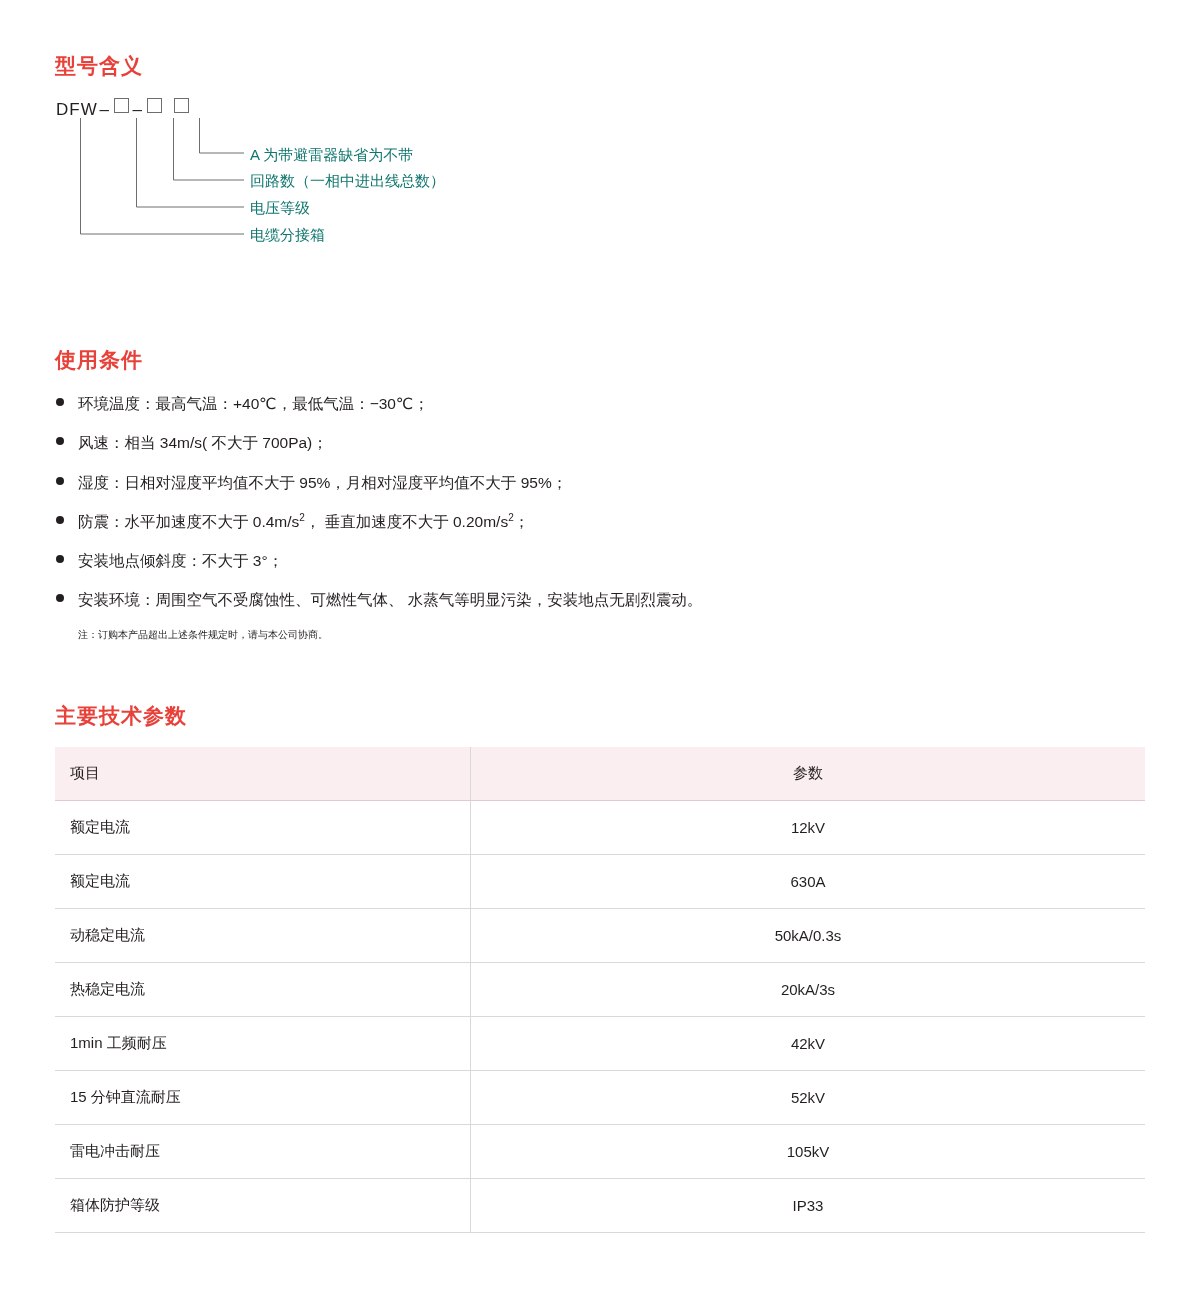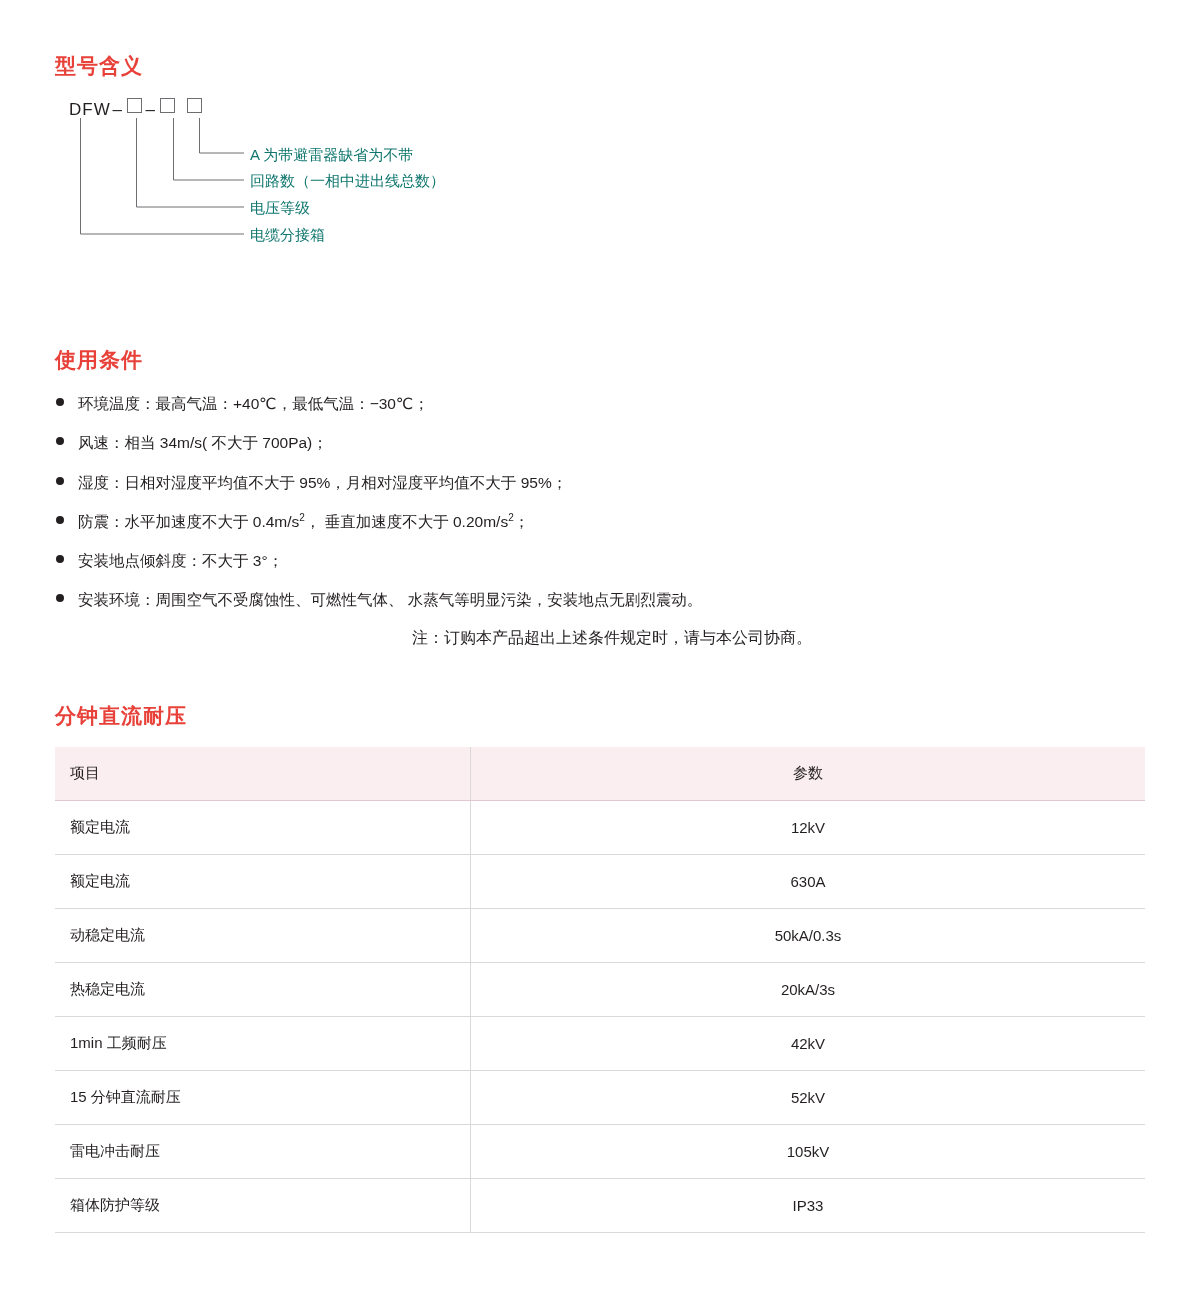--- a/index.html
+++ b/index.html
@@ -33,21 +33,20 @@
   #model-title { left: 55px; top: 52px; }
 
   .model-code {
     position: absolute;
     left: 56px;
     top: 98px;
     font-size: 17px;
     letter-spacing: 1px;
     color: #231f20;
     white-space: nowrap;
-    margin-left: 13px;
   }
   .model-code .box {
     display: inline-block;
     width: 13px;
     height: 13px;
     border: 1px solid #6d6e71;
     vertical-align: 2px;
     margin: 0 2px;
   }
   .model-code .dash {
@@ -92,26 +91,25 @@
     position: absolute;
     left: 0;
     top: 6px;
     width: 8px;
     height: 8px;
     border-radius: 50%;
     background: #231f20;
   }
   .cond-item sup { font-size: 10px; vertical-align: super; }
   .cond-note {
-    font-size: 16px;
+    font-size: 10px;
     color: #231f20;
     margin-top: 16px;
     padding-left: 22px;
     white-space: nowrap;
-    text-align: center;
   }
 
   
   #params-title { left: 55px; top: 702px; }
 
   .param-table {
     position: absolute;
     left: 55px;
     top: 747px;
     width: 1090px;
@@ -199,21 +197,21 @@
       </div>
       <div class="cond-item">
         <span class="bullet"></span>
         <span>安装环境：周围空气不受腐蚀性、可燃性气体、 水蒸气等明显污染，安装地点无剧烈震动。</span>
       </div>
       <div class="cond-note">注：订购本产品超出上述条件规定时，请与本公司协商。</div>
     </div>
   </div>
 
   <div>
-    <div class="section-title" id="params-title">分钟直流耐压</div>
+    <div class="section-title" id="params-title">主要技术参数</div>
 
     <table class="param-table">
       <thead>
         <tr>
           <th class="col-item">项目</th>
           <th class="col-val">参数</th>
         </tr>
       </thead>
       <tbody>
         <tr>

